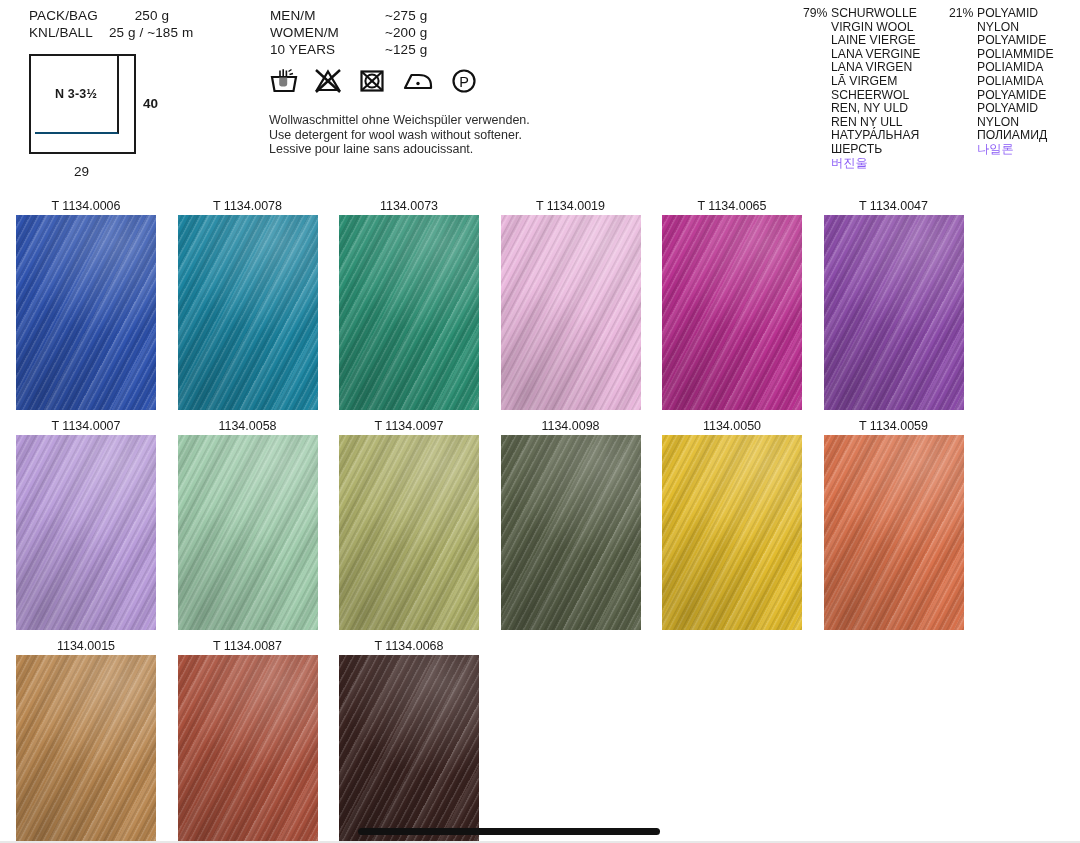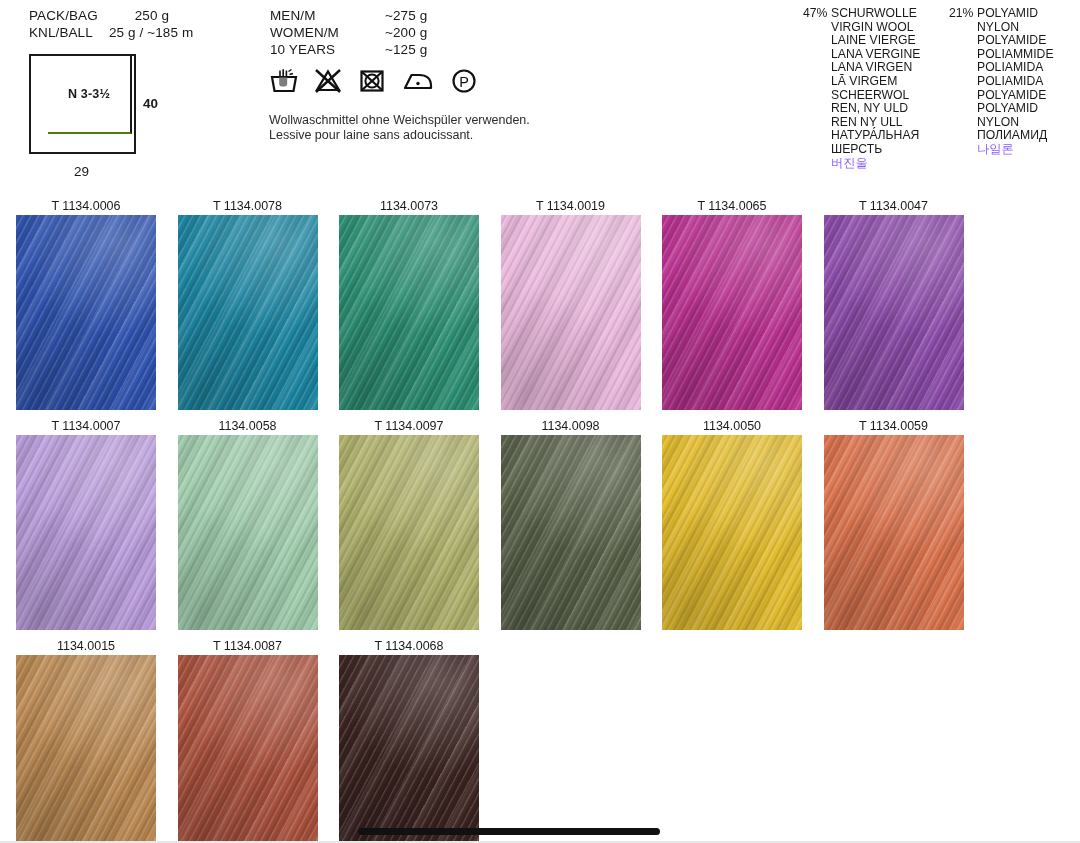--- a/index.html
+++ b/index.html
@@ -45,25 +45,25 @@
     position: absolute;
     left: 17px;
     top: 54px;
     width: 107px;
     height: 100px;
     border: 2px solid #1a1a1a;
     box-sizing: border-box;
   }
   #gauge-inner {
     position: absolute;
-    left: 17px; top: 0;
+    left: 4px; top: 0;
     width: 84px;
     height: 78px;
     border-right: 2px solid #1a1a1a;
-    border-bottom: 2px solid #4d7c0f;
+    border-bottom: 2px solid #0c4a6e;
     box-sizing: border-box;
     display: flex;
     align-items: center;
     justify-content: center;
   }
   #gauge-needle-label {
     font-size: 12.5px;
     font-weight: bold;
     letter-spacing: 0.2px;
   }
@@ -279,25 +279,26 @@
       <svg width="28" height="26" viewBox="0 0 28 26">
         <circle cx="14" cy="13" r="10.5" fill="none" stroke="#111" stroke-width="2.2"></circle>
         <text x="14" y="19" text-anchor="middle" font-family="Liberation Sans, sans-serif" font-size="14.5" font-weight="normal" fill="#111">P</text>
       </svg>
     </span>
 
   </div>
 
   <div id="care-text">
     <div>Wollwaschmittel ohne Weichspüler verwenden.</div>
+    <div>Use detergent for wool wash without softener.</div>
     <div>Lessive pour laine sans adoucissant.</div>
   </div>
 
   <div id="composition">
-      <span class="crow"><span class="c-pct">47%</span><span class="c-fiber">SCHURWOLLE</span><span class="c-pct2">21%</span><span class="c-fiber2">POLYAMID</span></span>
+      <span class="crow"><span class="c-pct">79%</span><span class="c-fiber">SCHURWOLLE</span><span class="c-pct2">21%</span><span class="c-fiber2">POLYAMID</span></span>
       <span class="crow"><span class="c-pct"></span><span class="c-fiber">VIRGIN WOOL</span><span class="c-pct2"></span><span class="c-fiber2">NYLON</span></span>
       <span class="crow"><span class="c-pct"></span><span class="c-fiber">LAINE VIERGE</span><span class="c-pct2"></span><span class="c-fiber2">POLYAMIDE</span></span>
       <span class="crow"><span class="c-pct"></span><span class="c-fiber">LANA VERGINE</span><span class="c-pct2"></span><span class="c-fiber2">POLIAMMIDE</span></span>
       <span class="crow"><span class="c-pct"></span><span class="c-fiber">LANA VIRGEN</span><span class="c-pct2"></span><span class="c-fiber2">POLIAMIDA</span></span>
       <span class="crow"><span class="c-pct"></span><span class="c-fiber">LÃ VIRGEM</span><span class="c-pct2"></span><span class="c-fiber2">POLIAMIDA</span></span>
       <span class="crow"><span class="c-pct"></span><span class="c-fiber">SCHEERWOL</span><span class="c-pct2"></span><span class="c-fiber2">POLYAMIDE</span></span>
       <span class="crow"><span class="c-pct"></span><span class="c-fiber">REN, NY ULD</span><span class="c-pct2"></span><span class="c-fiber2">POLYAMID</span></span>
       <span class="crow"><span class="c-pct"></span><span class="c-fiber">REN NY ULL</span><span class="c-pct2"></span><span class="c-fiber2">NYLON</span></span>
       <span class="crow"><span class="c-pct"></span><span class="c-fiber">НАТУРА́ЛЬНАЯ</span><span class="c-pct2"></span><span class="c-fiber2">ПОЛИАМИД</span></span>
       <span class="crow"><span class="c-pct"></span><span class="c-fiber">ШЕРСТЬ</span><span class="c-pct2"></span><span class="c-fiber2 cjk">나일론</span></span>

